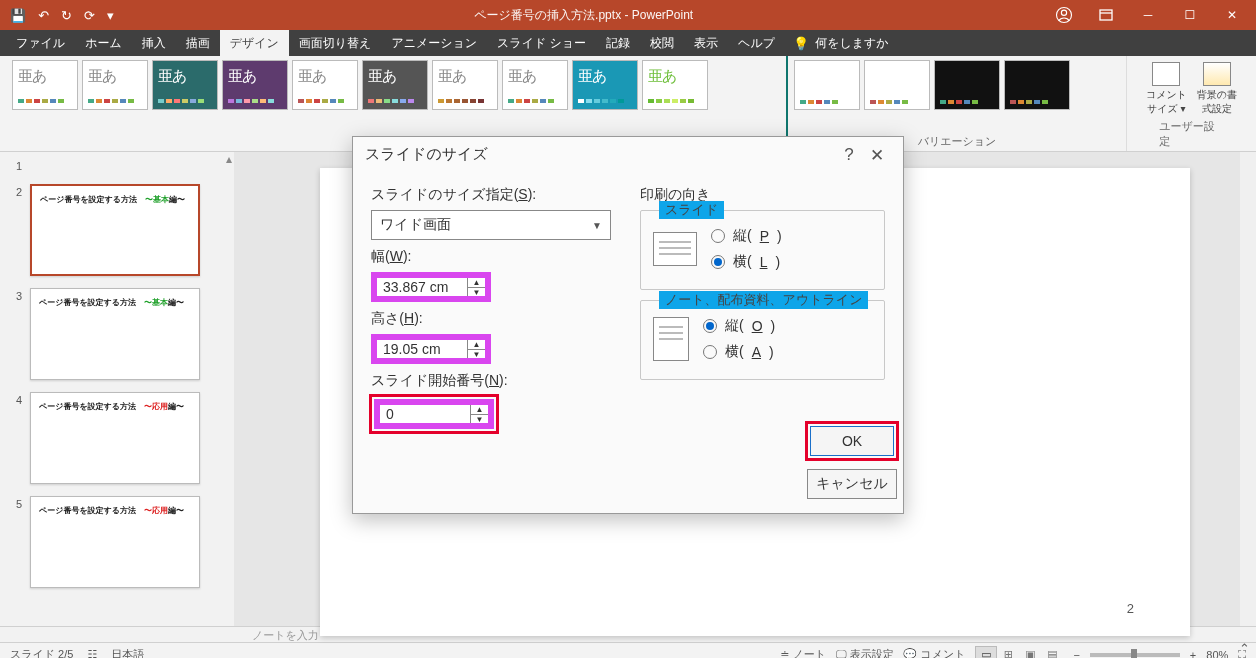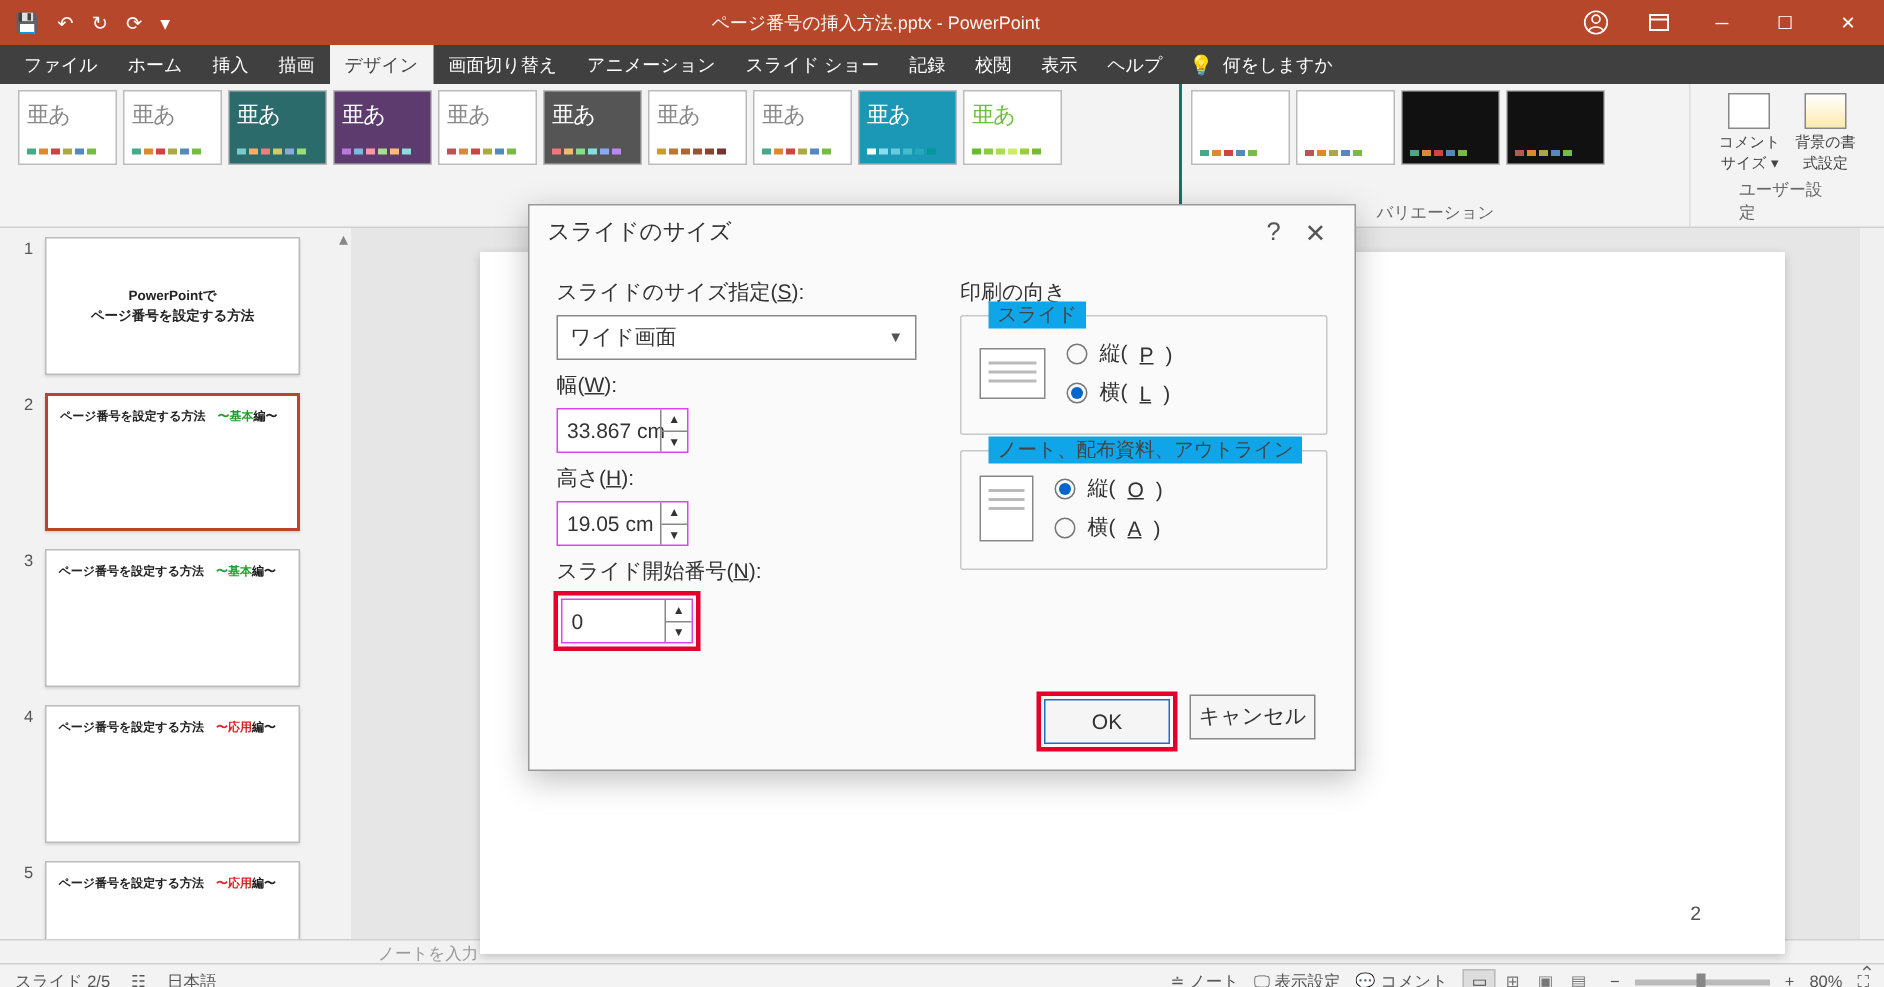--- a/index.html
+++ b/index.html
@@ -85,39 +85,39 @@
 
 .dialog { position: absolute; left: 352px; top: 136px; width: 552px; height: 378px; background: #fafafa; border: 1px solid #999; box-shadow: 0 6px 20px rgba(0,0,0,.25); font-size: 14px; color: #333; }
 .dlg-title { display: flex; align-items: flex-start; padding: 8px 12px; }
 .dlg-title .t { flex: 1; font-size: 15px; }
 .dlg-title .help, .dlg-title .close { width: 28px; text-align: center; font-size: 17px; color: #555; cursor: pointer; }
 .dlg-body { display: flex; padding: 4px 18px 0 18px; gap: 24px; }
 .col { flex: 1; }
 .lbl { margin: 8px 0 6px; }
 .combo { width: 240px; height: 30px; border: 1px solid #888; background: #fff; display: flex; align-items: center; padding: 0 8px; justify-content: space-between; }
 .combo .dd { font-size: 10px; color: #555; }
-.spinbox { width: 88px; height: 30px; border: 1px solid #d946ef; background: #fff; display: flex; align-items: center; padding: 0 6px; position: relative; }
+.spinbox { width: 120px; height: 30px; border: 6px solid #d946ef; background: #fff; display: flex; align-items: center; padding: 0 6px; position: relative; }
 .spinbox .arrows { position: absolute; right: 0; top: 0; bottom: 0; width: 18px; display: flex; flex-direction: column; border-left: 1px solid #888; }
 .spinbox .arrows span { flex: 1; display: flex; align-items: center; justify-content: center; font-size: 8px; border-bottom: 1px solid #888; }
 .spinbox .arrows span:last-child { border-bottom: none; }
 .highlight-red { outline: 3px solid #e4002b; outline-offset: -1px; }
 .spin-n { padding: 3px; }
 .fieldset { border: 1px solid #c8c8c8; border-radius: 2px; padding: 10px 12px 12px; margin-bottom: 10px; position: relative; }
 .fieldset .legend { position: absolute; top: -10px; left: 18px; background: #0ea5e9; padding: 0 6px; font-size: 13px; color: #444; }
 .orient-row { display: flex; align-items: center; gap: 14px; margin: 6px 0; }
 .page-icon { width: 36px; height: 44px; border: 1px solid #888; background: #fff; position: relative; }
 .page-icon::before, .page-icon::after { content: ''; position: absolute; left: 5px; right: 5px; height: 2px; background: #bbb; }
 .page-icon::before { top: 8px; } .page-icon::after { top: 14px; }
 .page-icon .l3 { position: absolute; left: 5px; right: 5px; top: 20px; height: 2px; background: #bbb; }
 .page-icon.land { width: 44px; height: 34px; }
 .radio-col { display: flex; flex-direction: column; gap: 8px; }
 .radio { display: flex; align-items: center; gap: 8px; cursor: pointer; }
 .radio .r { width: 14px; height: 14px; border: 1px solid #777; border-radius: 50%; display: inline-flex; align-items: center; justify-content: center; }
 .radio .r.checked::after { content: ''; width: 8px; height: 8px; background: #0066cc; border-radius: 50%; }
-.dlg-btns { position: absolute; right: 26px; bottom: 14px; display: flex; gap: 10px; }
+.dlg-btns { position: absolute; right: 6px; bottom: 14px; display: flex; gap: 10px; flex-direction: column; }
 .btn { min-width: 84px; height: 30px; border: 1px solid #888; background: #f5f5f5; display: flex; align-items: center; justify-content: center; cursor: pointer; }
 .btn.primary { border: 1.5px solid #1a6fc9; }
 .btn-wrap-ok { padding: 3px; }
 .u { text-decoration: underline; }
 </style>
 </head>
 <body>
 
 <div class="titlebar">
   <div class="qat">
@@ -340,26 +340,20 @@
     <div class="group-label">ユーザー設定</div>
   </div>
   <span class="ribbon-collapse">⌃</span>
 </div>
 
 <div class="main">
   <div class="slide-panel">
     <span class="sp-scroll-up">▴</span>
     <div class="thumb-row">
       <div class="thumb-num">1</div>
-      <div class="thumb t1">
-          <div class="thumb-body">
-            <span>PowerPointで</span>
-            <span>ページ番号を設定する方法</span>
-          </div>
-        </div>
     </div>
     <div class="thumb-row">
       <div class="thumb-num">2</div>
       <div class="thumb selected t-rest">
           <div class="thumb-body"><b><span>ページ番号を設定する方法</span>　<span class="marker-g">〜基本</span><span>編〜</span></b></div>
         </div>
     </div>
     <div class="thumb-row">
       <div class="thumb-num">3</div>
       <div class="thumb t-rest">

